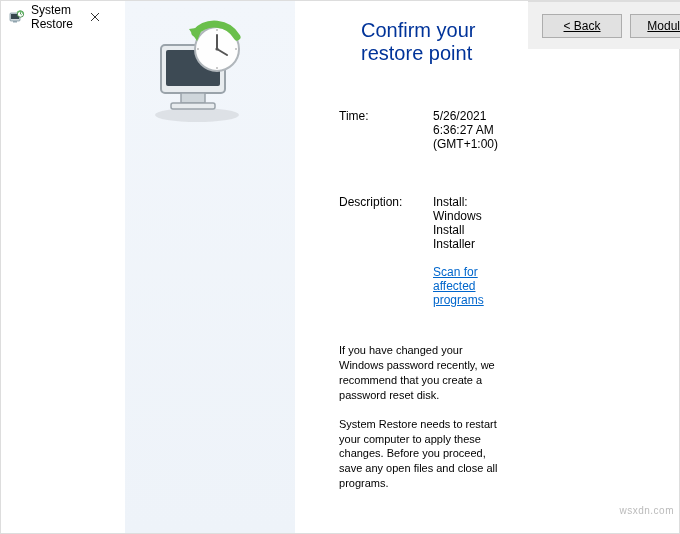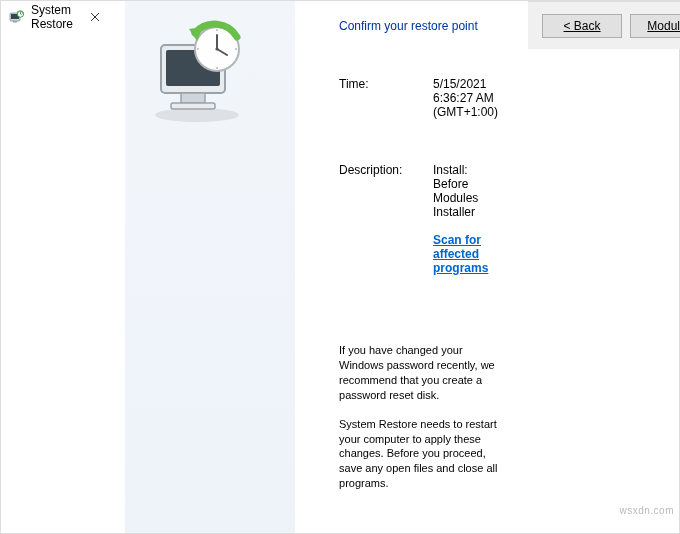--- a/index.html
+++ b/index.html
@@ -56,23 +56,24 @@
       width: 170px;
       background: linear-gradient(to bottom, #f2f6fb 0%, #eef3f9 100%);
       padding: 14px 12px;
     }
     .main {
       flex: 1;
       padding: 18px 30px 10px 44px;
       position: relative;
     }
     .heading {
-      font-size: 12px;
+      font-size: 20px;
       color: #003399;
       margin-bottom: 10px;
+      margin-left: 22px;
     }
     .subtext {
       font-size: 12px;
       color: #000;
       line-height: 1.35;
       margin-bottom: 24px;
       max-width: 410px;
     }
     .row {
       display: flex;
@@ -102,21 +103,20 @@
       max-width: 304px;
     }
     .scan-link {
       color: #0066cc;
       text-decoration: underline;
       font-size: 12px;
       cursor: pointer;
       margin-top: 8px;
       display: inline-block;
       margin-left: 94px;
-      font-weight: bold;
     }
     .notes {
       position: absolute;
       bottom: 28px;
       left: 44px;
       right: 30px;
       font-size: 11px;
       line-height: 1.35;
     }
     .notes p { margin-bottom: 14px; max-width: 410px; }
@@ -198,25 +198,25 @@
           <polygon points="52,14 60,26 66,12" fill="#6abf4b"></polygon>
         </svg>
       </span>
     </div>
 
     <div class="main">
       <div class="heading">Confirm your restore point</div>
 
       <div class="row">
         <div class="label-col">Time:</div>
-        <div class="val-col">5/15/2021 6:36:27 AM (GMT+1:00)</div>
+        <div class="val-col">5/26/2021 6:36:27 AM (GMT+1:00)</div>
       </div>
       <div class="row">
         <div class="label-col">Description:</div>
-        <div class="val-col">Install: Before Modules Installer</div>
+        <div class="val-col">Install: Windows Install Installer</div>
       </div>
 
 
       <a class="scan-link">Scan for affected programs</a>
 
       <div class="notes">
         <p>If you have changed your Windows password recently, we recommend that you create a password reset disk.</p>
         <p>System Restore needs to restart your computer to apply these changes. Before you proceed, save any open files and close all programs.</p>
       </div>
     </div>

